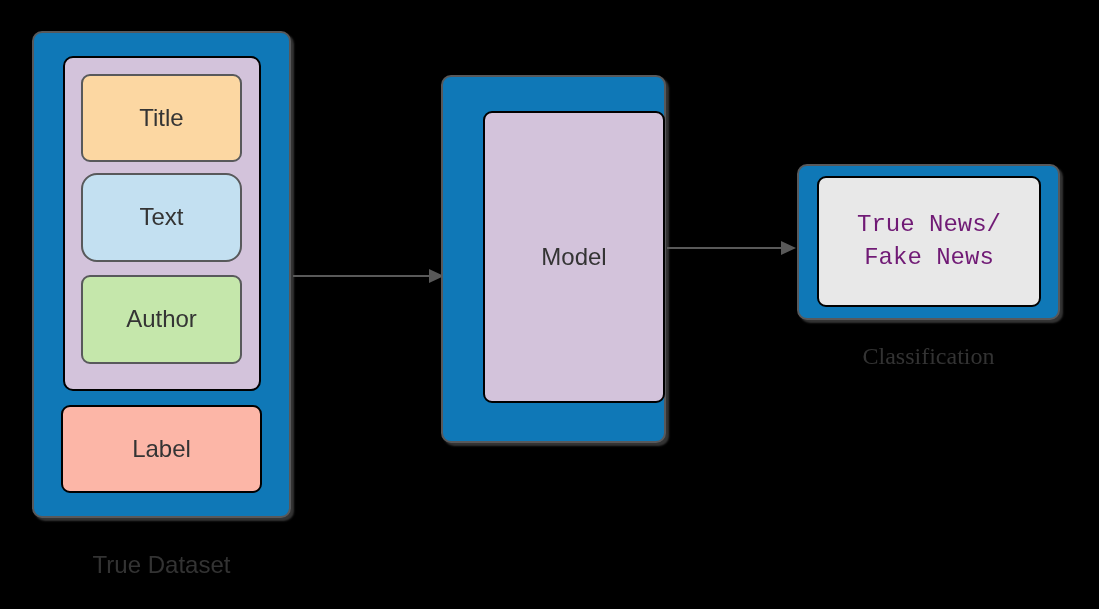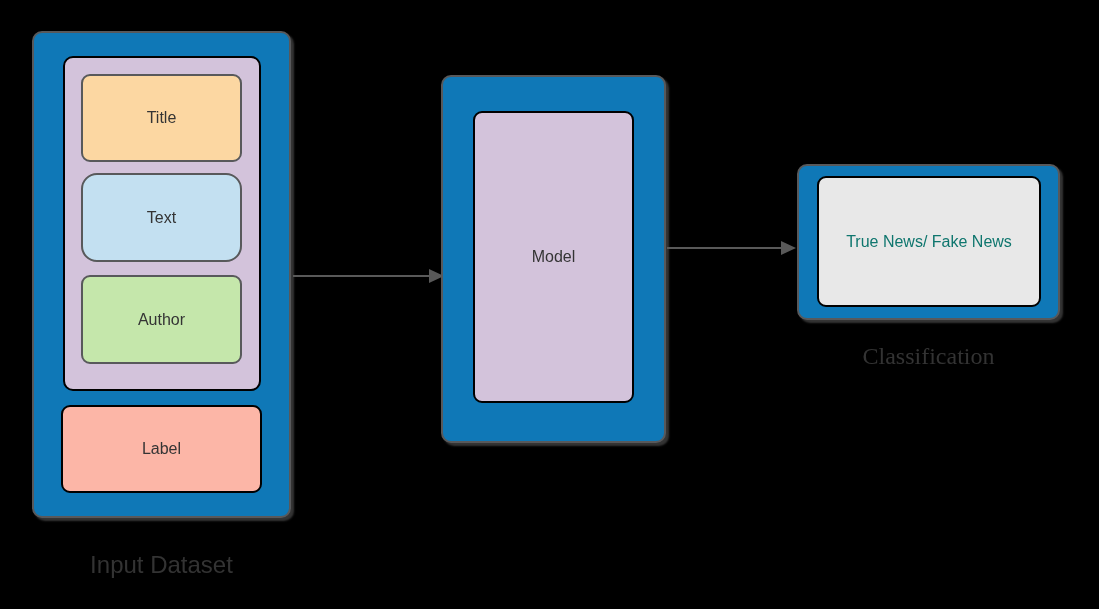--- a/index.html
+++ b/index.html
@@ -20,21 +20,21 @@
     justify-content: center;
     text-align: center;
   }
   .container {
     border-radius: 10px;
     box-shadow: 3px 3px 2px rgba(115,115,115,0.45);
   }
   .group { border-radius: 10px; }
   .box {
     border-radius: 9px;
-    font-size: 16px;
+    font-size: 24px;
     line-height: 1.35;
   }
   .caption {
     position: absolute;
     text-align: center;
     font-size: 24px;
     line-height: 1.2;
   }
   .arrow-line { position: absolute; height: 2px; }
   .arrow-head {
@@ -50,21 +50,21 @@
   #field-title       { left: 81px;  top: 74px;  width: 161px; height: 88px;  }
   #field-text        { left: 81px;  top: 173px; width: 161px; height: 89px;  }
   #field-author      { left: 81px;  top: 275px; width: 161px; height: 89px;  }
   #field-label       { left: 61px;  top: 405px; width: 201px; height: 88px;  }
   #caption-input     { left: 32px;  top: 551px; width: 259px; }
 
   #arrow1-line       { left: 293px; top: 275px; width: 137px; }
   #arrow1-head       { left: 429px; top: 269px; }
 
   #model-container   { left: 441px; top: 75px;  width: 225px; height: 368px; }
-  #model-box         { left: 473px; top: 111px; width: 161px; height: 292px; }
+  #model-box         { left: 483px; top: 111px; width: 182px; height: 292px; }
 
   #arrow2-line       { left: 667px; top: 247px; width: 115px; }
   #arrow2-head       { left: 781px; top: 241px; }
 
   #class-container   { left: 797px; top: 164px; width: 263px; height: 156px; }
   #output-box        { left: 817px; top: 176px; width: 224px; height: 131px; padding: 0 14px; }
   #caption-class     { left: 797px; top: 342px; width: 263px; font-family: Liberation Serif, serif; }
 </style>
 </head>
 <body>
@@ -84,39 +84,39 @@
   </div>
 
   <div id="field-label" class="node box" style="background-color: rgb(252, 182, 167); border-color: rgb(0, 0, 0);">
     <span style="color: rgb(52, 52, 52);">Label</span>
   </div>
 
   <div id="field-author" class="node box" style="background-color: rgb(197, 231, 171); border-color: rgb(88, 89, 91);">
     <span style="color: rgb(52, 52, 52);">Author</span>
   </div>
 
-  <div id="caption-input" class="caption" style="color: rgb(51, 51, 51);">Input Dataset</div>
+  <div id="caption-input" class="caption" style="color: rgb(51, 51, 51);">True Dataset</div>
 
   <div>
     <div id="arrow1-line" class="arrow-line" style="background-color: rgb(89, 89, 89);"></div>
     <div id="arrow1-head" class="arrow-head" style="background-color: rgb(89, 89, 89);"></div>
   </div>
 
   <div id="model-container" class="node container" style="background-color: rgb(15, 120, 183); border-color: rgb(88, 89, 91);"></div>
 
   <div id="model-box" class="node box" style="background-color: rgb(211, 195, 219); border-color: rgb(0, 0, 0);">
     <span style="color: rgb(52, 52, 52);">Model</span>
   </div>
 
   <div>
     <div id="arrow2-line" class="arrow-line" style="background-color: rgb(89, 89, 89);"></div>
     <div id="arrow2-head" class="arrow-head" style="background-color: rgb(89, 89, 89);"></div>
   </div>
 
   <div id="class-container" class="node container" style="background-color: rgb(15, 120, 183); border-color: rgb(88, 89, 91);"></div>
 
   <div id="output-box" class="node box" style="background-color: rgb(232, 232, 232); border-color: rgb(0, 0, 0);">
-    <span style="color: #0f766e;">True News/ Fake News</span>
+    <span style="color: #701a75; font-family: Liberation Mono, monospace;">True News/ Fake News</span>
   </div>
 
   <div id="caption-class" class="caption" style="color: rgb(51, 51, 51);">Classification</div>
 
 </div>
 
 </body></html>

